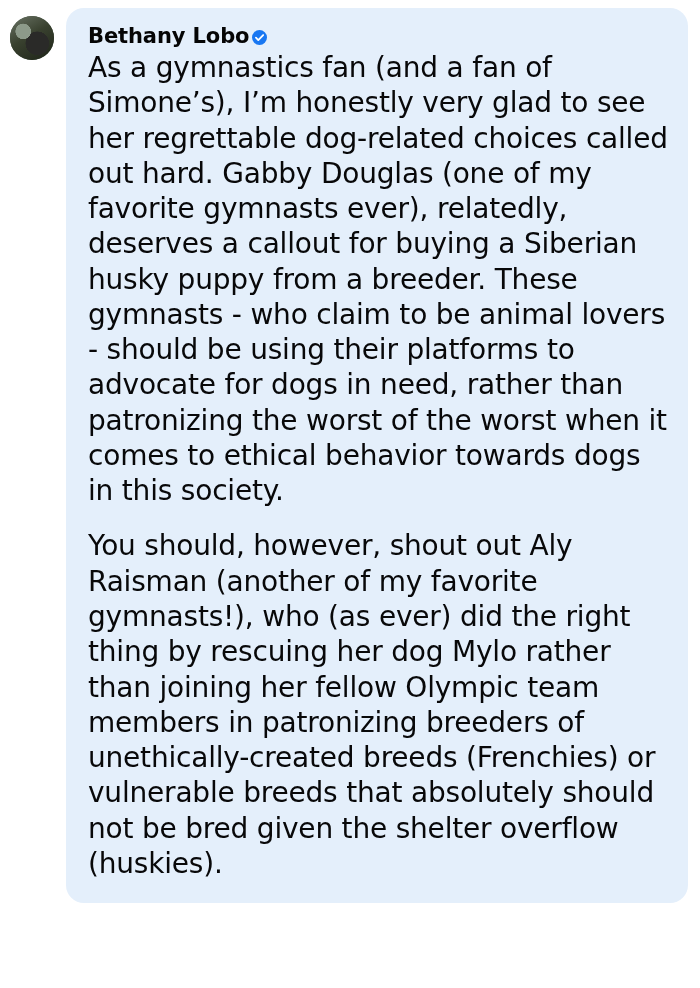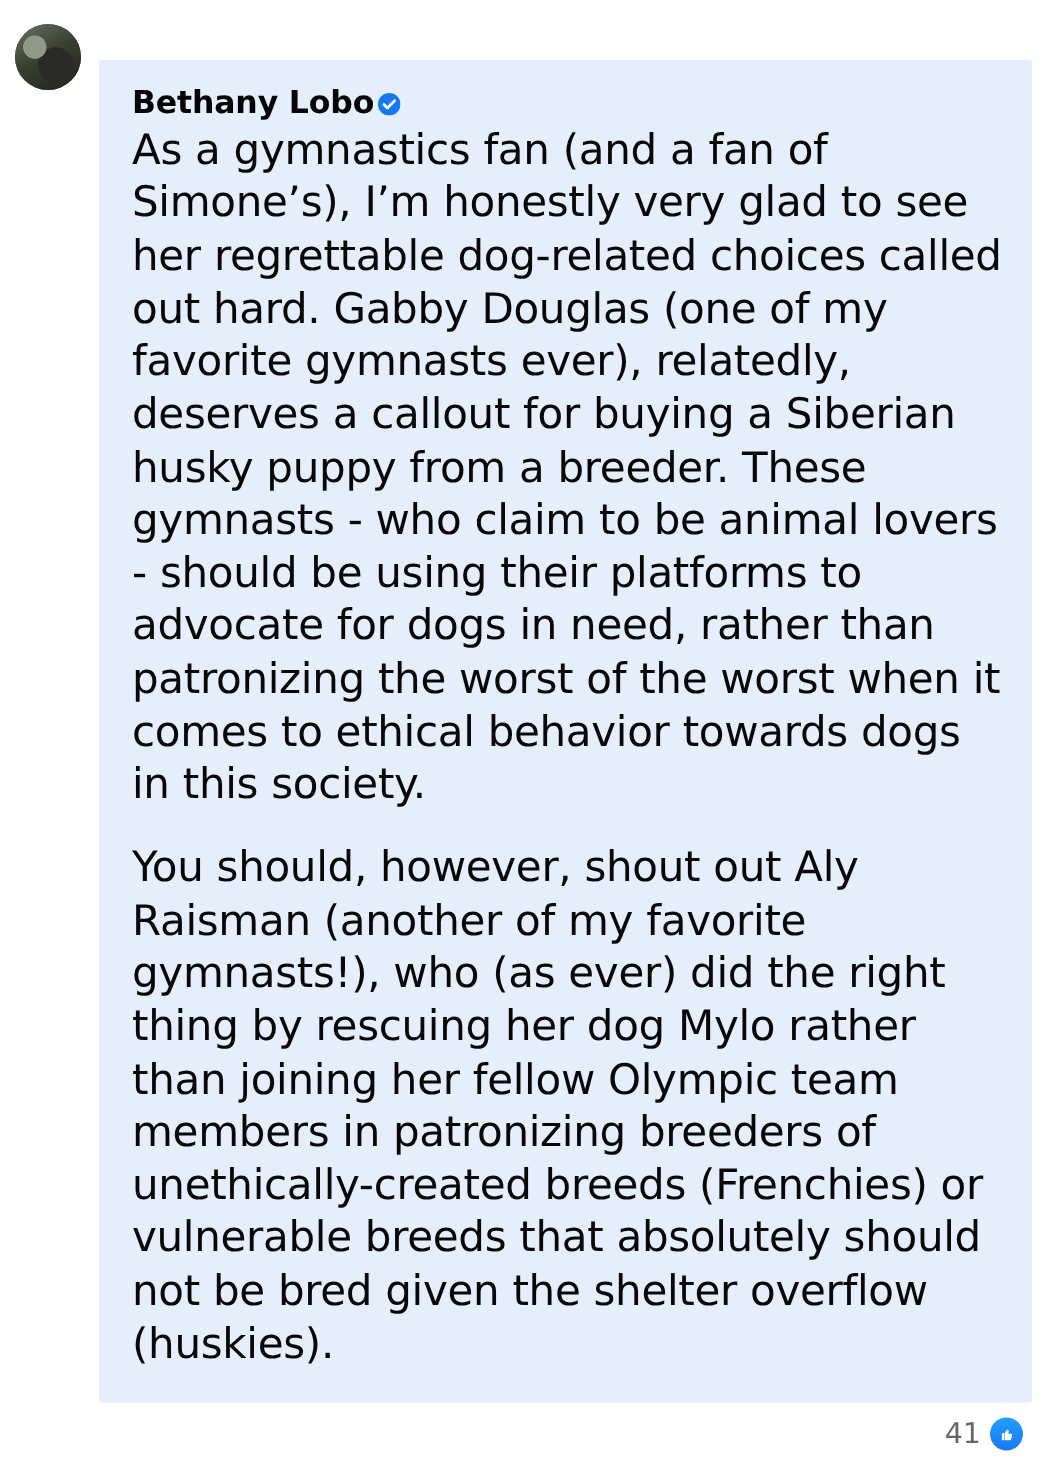--- a/index.html
+++ b/index.html
@@ -44,24 +44,23 @@
       linear-gradient(150deg, #6b7466 0%, #39412f 45%, #1d2318 100%);
   }
 
   .comment-col {
     flex: 1;
     min-width: 0;
   }
 
   .bubble {
     background: #e4effb;
-    border-radius: 2px;
+    border-radius: 18px;
     padding: 16px 20px 22px 22px;
     box-sizing: border-box;
-    margin-top: 32px;
   }
 
   .author-line {
     display: flex;
     align-items: center;
     margin-bottom: 2px;
   }
   .author-name {
     font-size: 21px;
     font-weight: bold;
@@ -133,24 +132,15 @@
         </span>
       </div>
 
       <div class="body-text">
         <p>As a gymnastics fan (and a fan of Simone’s), I’m honestly very glad to see her regrettable dog-related choices called out hard. Gabby Douglas (one of my favorite gymnasts ever), relatedly, deserves a callout for buying a Siberian husky puppy from a breeder. These gymnasts - who claim to be animal lovers - should be using their platforms to advocate for dogs in need, rather than patronizing the worst of the worst when it comes to ethical behavior towards dogs in this society.</p>
         <p>You should, however, shout out Aly Raisman (another of my favorite gymnasts!), who (as ever) did the right thing by rescuing her dog Mylo rather than joining her fellow Olympic team members in patronizing breeders of unethically-created breeds (Frenchies) or vulnerable breeds that absolutely should not be bred given the shelter overflow (huskies).</p>
       </div>
 
     </div>
 
-    <div class="meta-row">
-      <span class="like-count">41</span>
-      <span class="like-badge">
-        <svg viewBox="0 0 16 16" width="13" height="13" aria-hidden="true">
-          <path d="M5.9 6.6 L5.9 12.6 L10.1 12.6 C10.7 12.6 11.1 12.2 11.2 11.7 L11.9 8.3 C12.0 7.7 11.6 7.2 11.0 7.2 L8.9 7.2 L9.2 5.3 C9.3 4.6 8.9 4.0 8.3 3.9 C8.0 3.85 7.7 4.0 7.6 4.3 Z" fill="#ffffff"></path>
-          <rect x="3.6" y="6.6" width="1.9" height="6.0" rx="0.6" fill="#ffffff"></rect>
-        </svg>
-      </span>
-    </div>
 
   </div>
 </div>
 
 </body></html>

